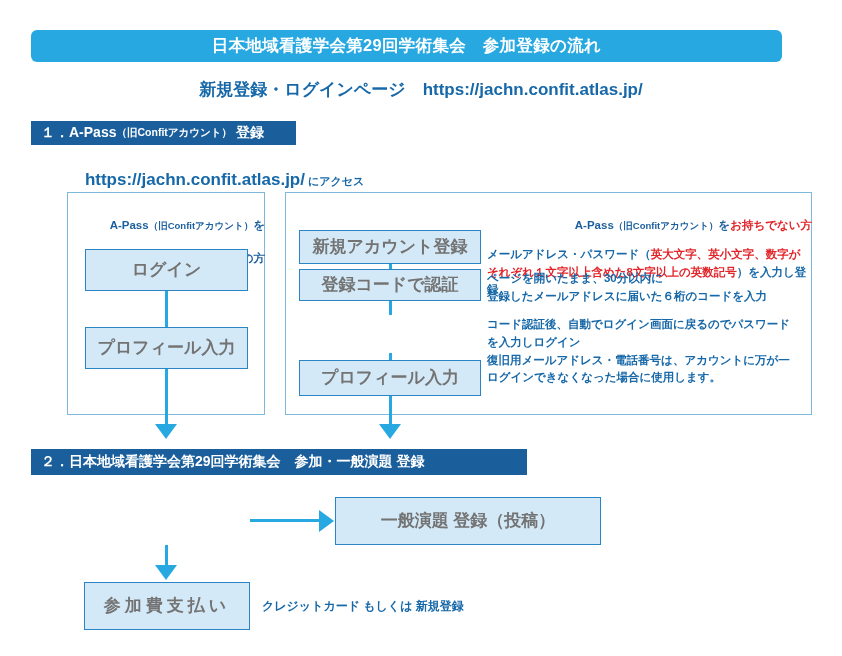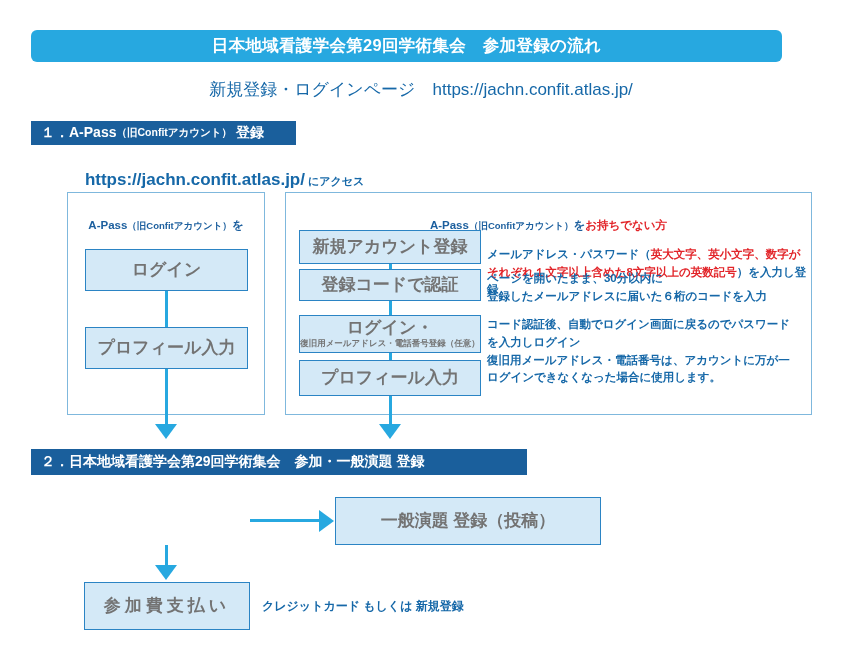--- a/index.html
+++ b/index.html
@@ -41,21 +41,21 @@
   }
 
   
   .url-line {
     position: absolute;
     left: 0;
     top: 78px;
     width: 842px;
     text-align: center;
     font-size: 17px;
-    font-weight: normal;
+    font-weight: bold;
     color: #1668a8;
     white-space: pre;
   }
 
   
   .sec-header {
     position: absolute;
     background: #1a5f9c;
     color: #ffffff;
     font-size: 14px;
@@ -113,21 +113,21 @@
   }
   #panel-right {
     left: 285px;
     top: 192px;
     width: 527px;
     height: 223px;
   }
 
   .panel-caption {
     position: absolute;
-    text-align: center;
+    text-align: right;
     font-size: 11.5px;
     font-weight: bold;
     color: #1c5f9e;
     line-height: 1.45;
     white-space: pre-line;
   }
   #caption-left {
     left: 67px;
     top: 200px;
     width: 198px;
@@ -273,24 +273,20 @@
   <div class="panel-caption" id="caption-right">
     <span>A-Pass</span><span class="caption-tiny">（旧Confitアカウント）</span><span>を</span><span class="caption-red">お持ちでない方</span>
   </div>
 
   <div class="fbox" id="box-new-acct">
     <span class="fbox-label">新規アカウント登録</span>
   </div>
   <div class="fbox" id="box-code-auth">
     <span class="fbox-label">登録コードで認証</span>
   </div>
-  <div class="fbox" id="box-login-rec">
-    <span class="fbox-label">ログイン・</span>
-    <span class="fbox-sub">復旧用メールアドレス・電話番号登録（任意）</span>
-  </div>
   <div class="fbox" id="box-profile-r">
     <span class="fbox-label">プロフィール入力</span>
   </div>
 
   <div class="vline" style="left:389px; top:264px; height:5px;"></div>
   <div class="vline" style="left:389px; top:301px; height:14px;"></div>
   <div class="vline" style="left:389px; top:353px; height:7px;"></div>
   <div class="vline" style="left:389px; top:396px; height:31px;"></div>
   <div class="arrow-down" style="left:379px; top:424px;"></div>
 

